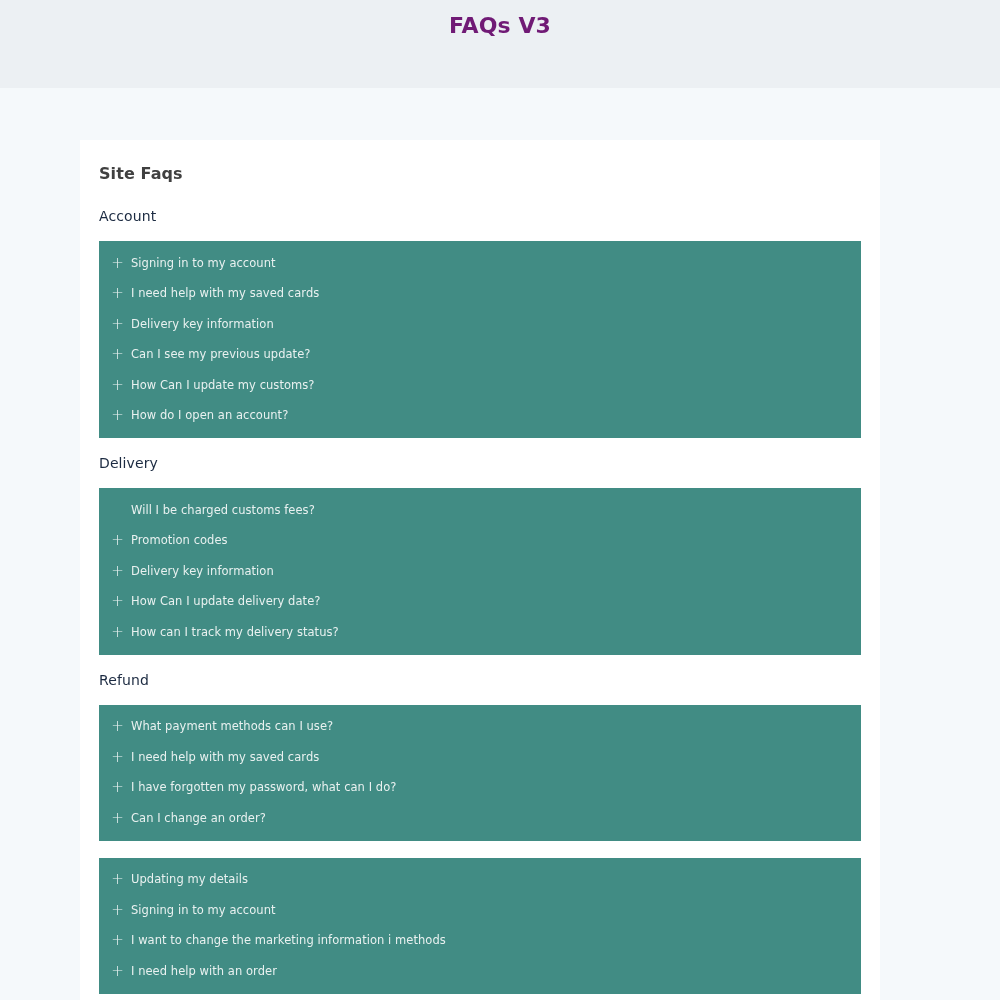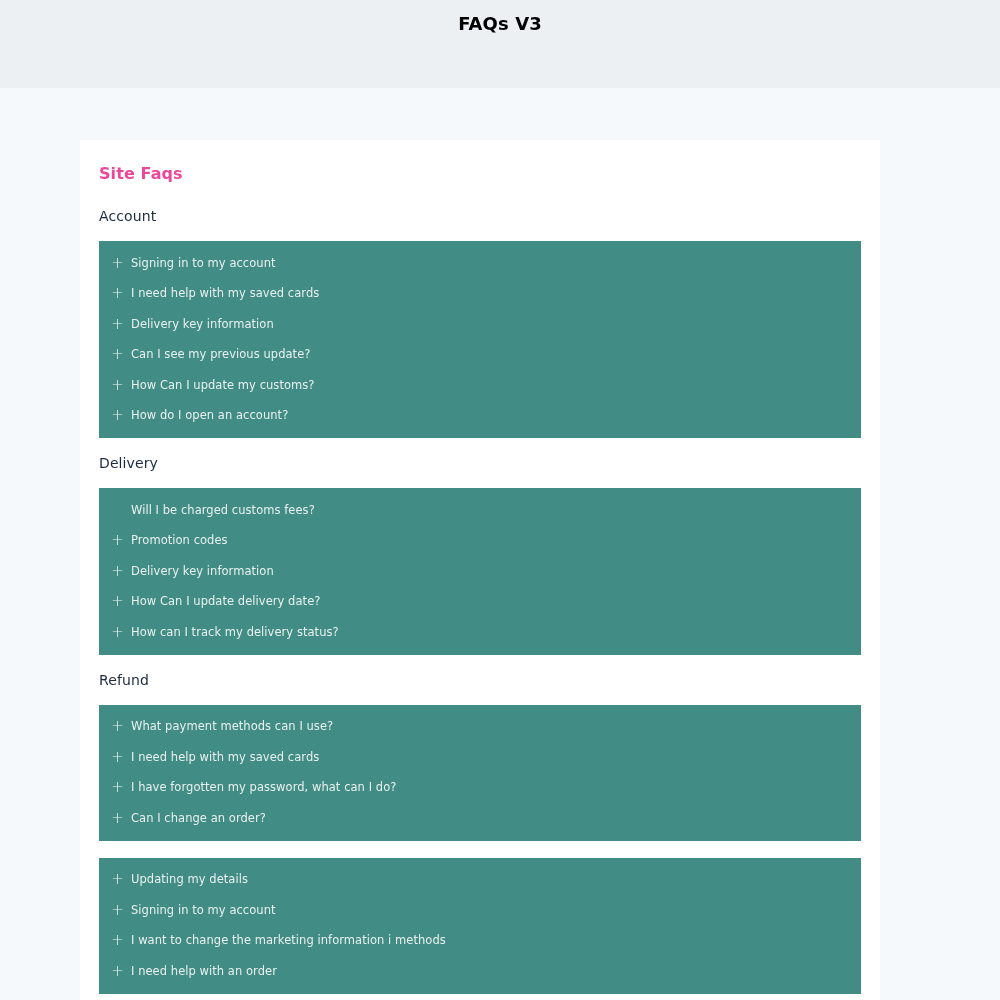--- a/index.html
+++ b/index.html
@@ -21,43 +21,43 @@
   .topbar {
     height: 88px;
     background: #ecf0f3;
     display: flex;
     align-items: flex-start;
     justify-content: center;
   }
 
   .topbar-title {
     margin-top: 13px;
-    font-size: 18px;
+    font-size: 22px;
     font-weight: bold;
-    color: #000000;
+    color: #701a75;
     letter-spacing: 0.1px;
   }
 
   
   .page {
     padding: 52px 0 0 0;
   }
 
   .card {
     margin-left: 80px;
     width: 800px;
     background: #ffffff;
     padding: 24px 19px 0 19px;
     min-height: 860px;
   }
 
   .card-title {
     font-size: 16px;
     font-weight: bold;
-    color: #ec4899;
+    color: #404040;
     margin-bottom: 25px;
     letter-spacing: 0.1px;
   }
 
   .section-heading {
     font-size: 14px;
     font-weight: normal;
     color: #1b2a41;
     margin-bottom: 17px;
     letter-spacing: 0.1px;

